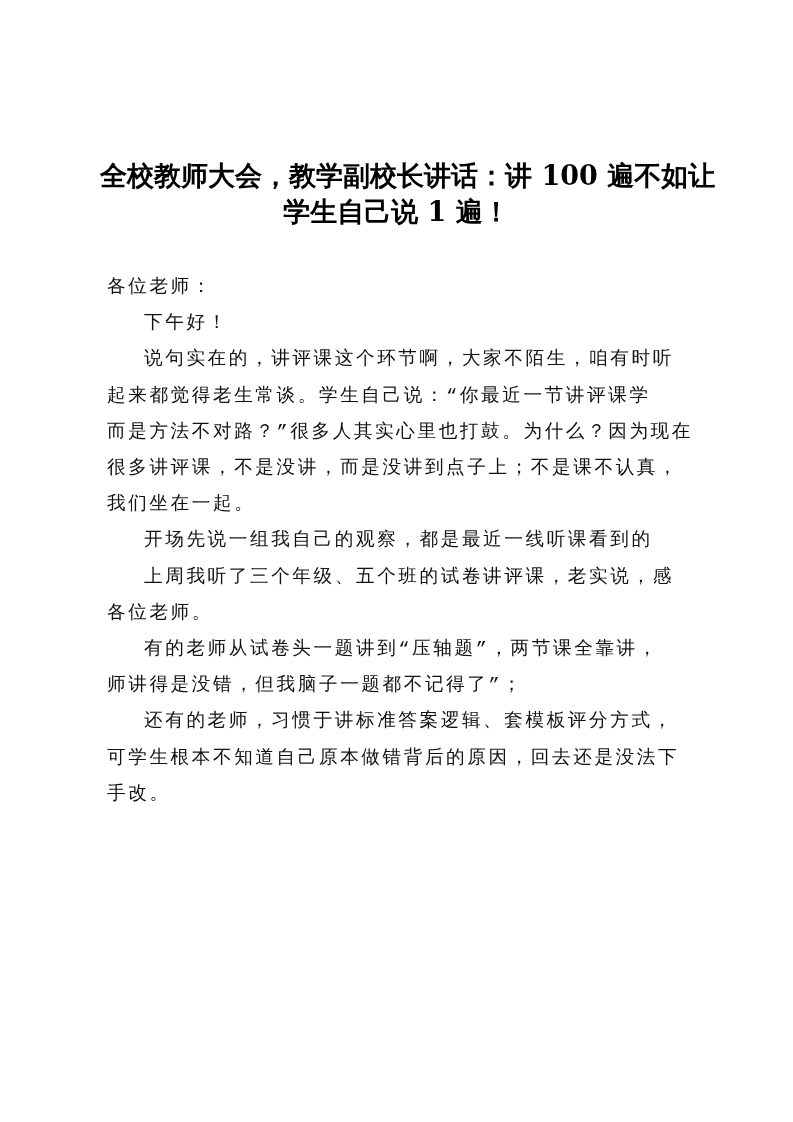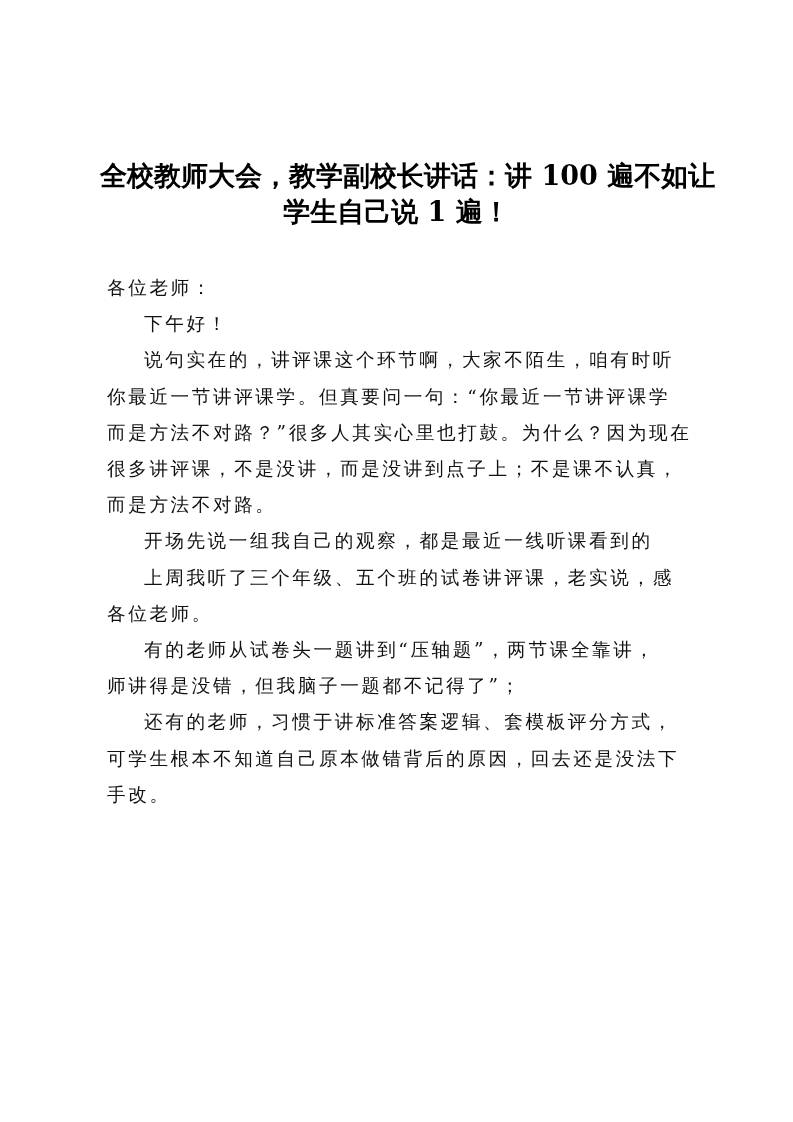--- a/index.html
+++ b/index.html
@@ -14,45 +14,45 @@
   .t1 { top: 158px; }
   .t2 { top: 194px; }
   .body {
     position: absolute; left: 107px; width: 580px;
     font-family: "DejaVu Serif", "Liberation Serif", serif;
     font-size: 18.6px; color: #111; line-height: 36.2px;
     top: 270px;
   }
   .p { margin: 0; text-align: justify; text-align-last: left; letter-spacing: 2.6px; }
   .p.noindent { text-indent: 0; }
-  .line { display: block; white-space: nowrap; }
+  .line { display: block; white-space: nowrap; font-family: Liberation Mono, monospace; }
 </style>
 </head>
 <body>
 
 <div class="page">
   <div class="title t1">全校教师大会，教学副校长讲话：讲 100 遍不如让</div>
   <div class="title t2">学生自己说 1 遍！</div>
 
   <div class="body">
     <p class="p noindent">
       <span class="line">各位老师：</span>
     </p>
 
     <p class="p">
       <span class="line" style="padding-left:37px">下午好！</span>
     </p>
 
 
     <p class="p">
       <span class="line" style="padding-left:37px">说句实在的，讲评课这个环节啊，大家不陌生，咱有时听</span>
-      <span class="line">你最近一节讲评课学。但真要问一句：“你最近一节讲评课学</span>
+      <span class="line">起来都觉得老生常谈。学生自己说：“你最近一节讲评课学</span>
       <span class="line">而是方法不对路？”很多人其实心里也打鼓。为什么？因为现在</span>
       <span class="line">很多讲评课，不是没讲，而是没讲到点子上；不是课不认真，</span>
-      <span class="line">而是方法不对路。</span>
+      <span class="line">我们坐在一起。</span>
     </p>
 
     <p class="p">
       <span class="line" style="padding-left:37px">开场先说一组我自己的观察，都是最近一线听课看到的</span>
     </p>
 
     <p class="p">
       <span class="line" style="padding-left:37px">上周我听了三个年级、五个班的试卷讲评课，老实说，感</span>
       <span class="line">各位老师。</span>
     </p>

